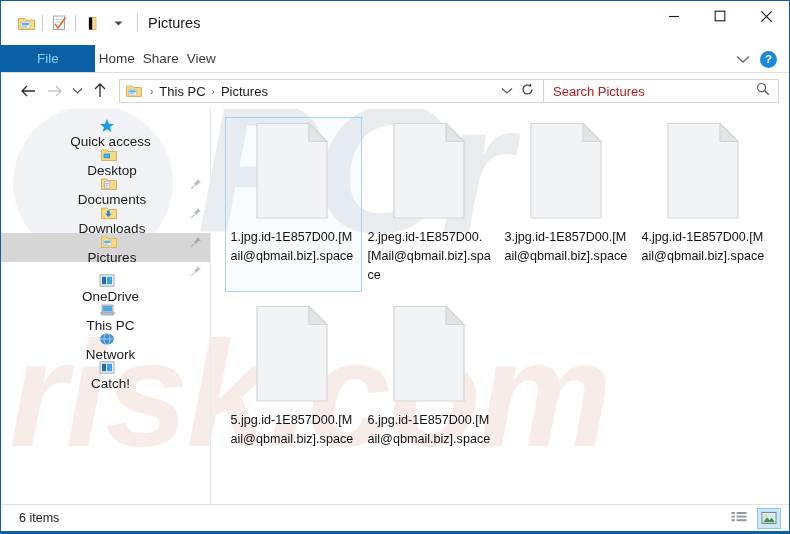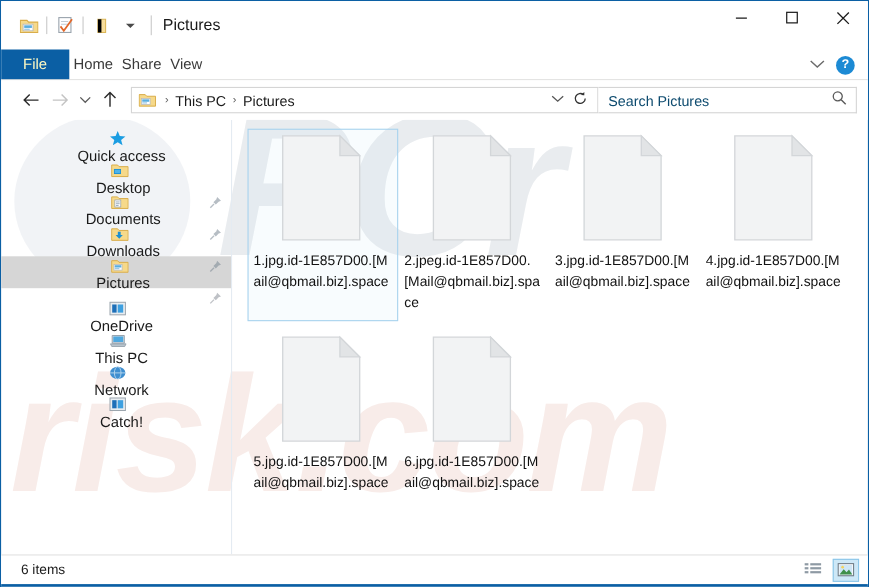--- a/index.html
+++ b/index.html
@@ -117,22 +117,22 @@
   }
   .tab {
     display: flex; align-items: center;
     padding: 0 4px;
     font-size: 13.5px;
     color: #3a3a3a;
     box-sizing: border-box;
   }
   .tab.file {
     background: #0b5fa4;
-    color: #fef9c3;
-    padding: 0 20px;
+    color: #7dd3fc;
+    padding: 0 36px;
   }
   .ribbon-right {
     position: absolute;
     right: 8px; top: 0; height: 28px;
     display: flex; align-items: center; gap: 10px;
   }
   .chev-collapse { color: #6b6b6b; }
   .help-btn {
     width: 17px; height: 17px;
     border-radius: 50%;
@@ -197,21 +197,21 @@
     border-left: none;
     background: #ffffff;
     display: flex;
     align-items: center;
     padding: 0 8px 0 9px;
     box-sizing: border-box;
   }
   .search-text {
     flex: 1;
     font-size: 13px;
-    color: #0c4a6e;
+    color: #b91c1c;
   }
 
   
   .main {
     position: relative;
     z-index: 2;
     display: flex;
     height: 395px;
   }
   .sidebar {

